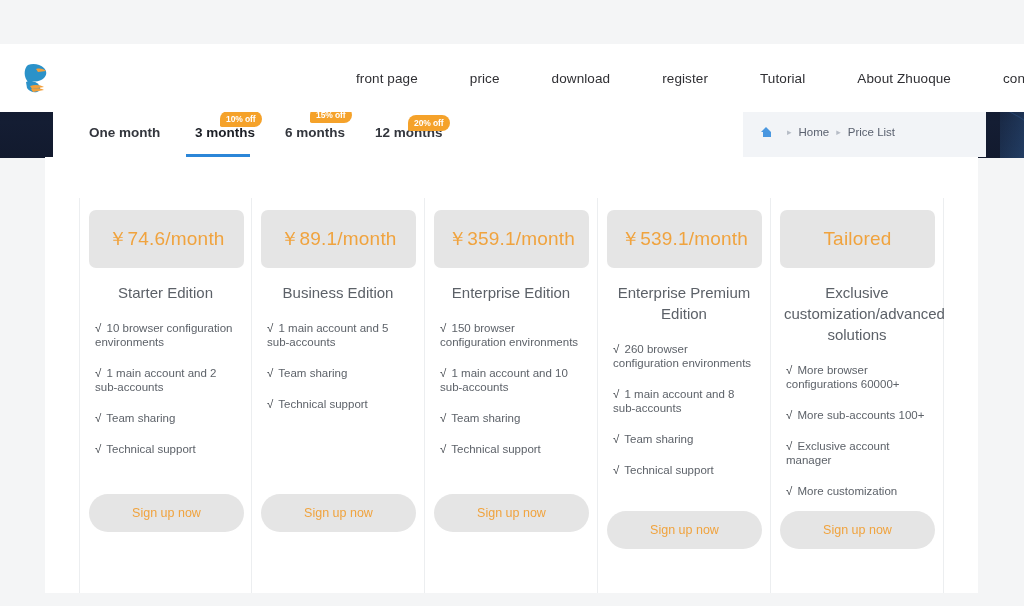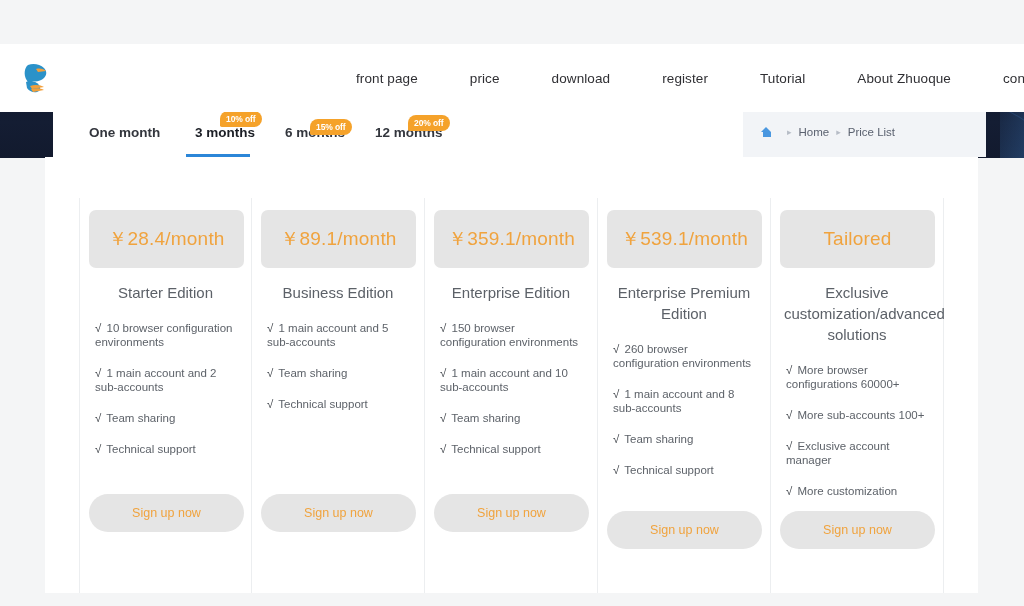--- a/index.html
+++ b/index.html
@@ -266,21 +266,21 @@
     </div>
 
     <div class="tab active" style="left:142px;">
       <span>3 months</span>
     </div>
     <div class="badge" style="left:167px; top:4px;">10% off</div>
 
     <div class="tab" style="left:232px;align-items:center;">
       <span>6 months</span>
     </div>
-    <div class="badge" style="left:257px; top:12px;">15% off</div>
+    <div class="badge" style="left:257px; top:0;">15% off</div>
 
     <div class="tab" style="left:322px;">
       <span>12 months</span>
     </div>
     <div class="badge" style="left:355px; top:8px;">20% off</div>
 
     <div class="tab-underline" style="left:133px; width:64px;"></div>
   </div>
 
   <div class="crumbpanel">
@@ -289,21 +289,21 @@
     <span class="crumb-text">Home</span>
     <span class="crumb-sep">▸</span>
     <span class="crumb-text">Price List</span>
   </div>
 </div>
 
 <div class="content">
   <div class="cards">
 
     <div class="card">
-      <div class="price-pill">￥28.4/month</div>
+      <div class="price-pill">￥74.6/month</div>
       <div class="plan-name">Starter Edition</div>
       <div class="features">
         <div class="feature"><span class="chk">√</span> <span>10 browser configuration environments</span></div>
         <div class="feature"><span class="chk">√</span> <span>1 main account and 2 sub-accounts</span></div>
         <div class="feature"><span class="chk">√</span> <span>Team sharing</span></div>
         <div class="feature"><span class="chk">√</span> <span>Technical support</span></div>
       </div>
       <button class="signup-btn" style="top:296px;">Sign up now</button>
     </div>
 

